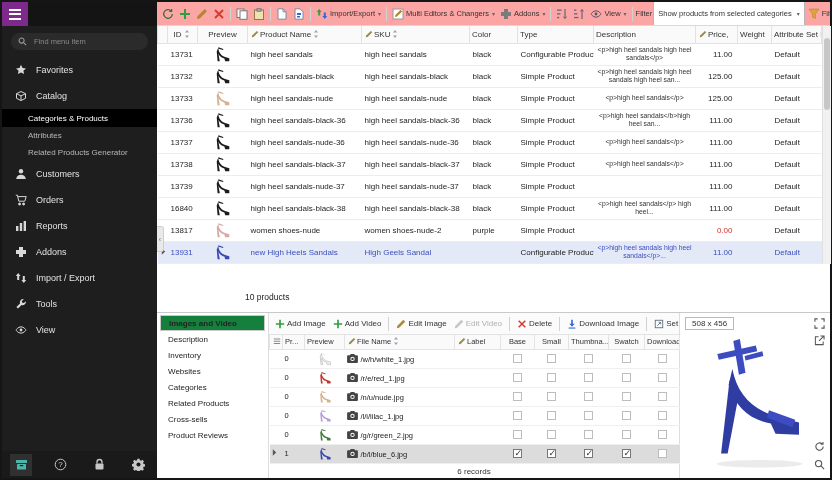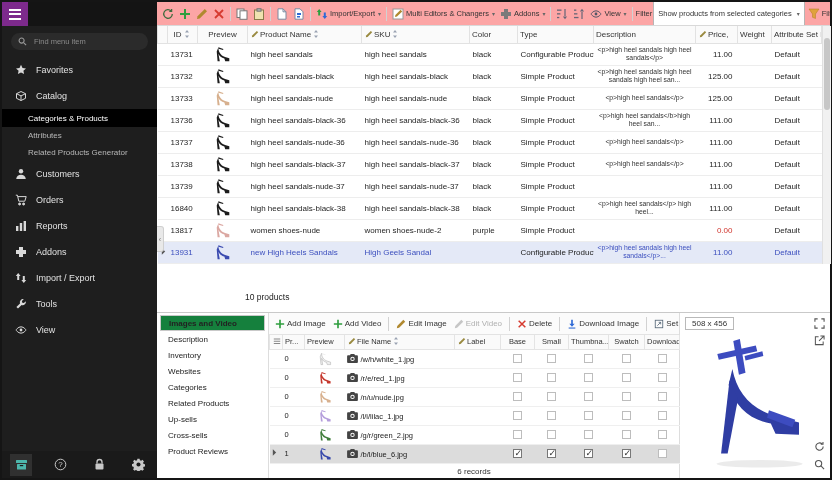--- a/index.html
+++ b/index.html
@@ -554,21 +554,20 @@
     </div>
 
     <div class="bottom">
       <div class="tabs-col" id="tabs-col">
           <div class="dtab sel">Images and Video</div>
           <div class="dtab">Description</div>
           <div class="dtab">Inventory</div>
           <div class="dtab">Websites</div>
           <div class="dtab">Categories</div>
           <div class="dtab">Related Products</div>
-          <div class="dtab">Up-sells</div>
           <div class="dtab">Cross-sells</div>
           <div class="dtab">Product Reviews</div>
         </div>
 
       <div class="ipanel">
         <div class="itoolbar">
           <span class="tbtn">
               <svg viewBox="0 0 12 12">
                 <path fill="#2f9e3f" d="M5 1h2v4h4v2H7v4H5V7H1V5h4z"></path>
               </svg>

